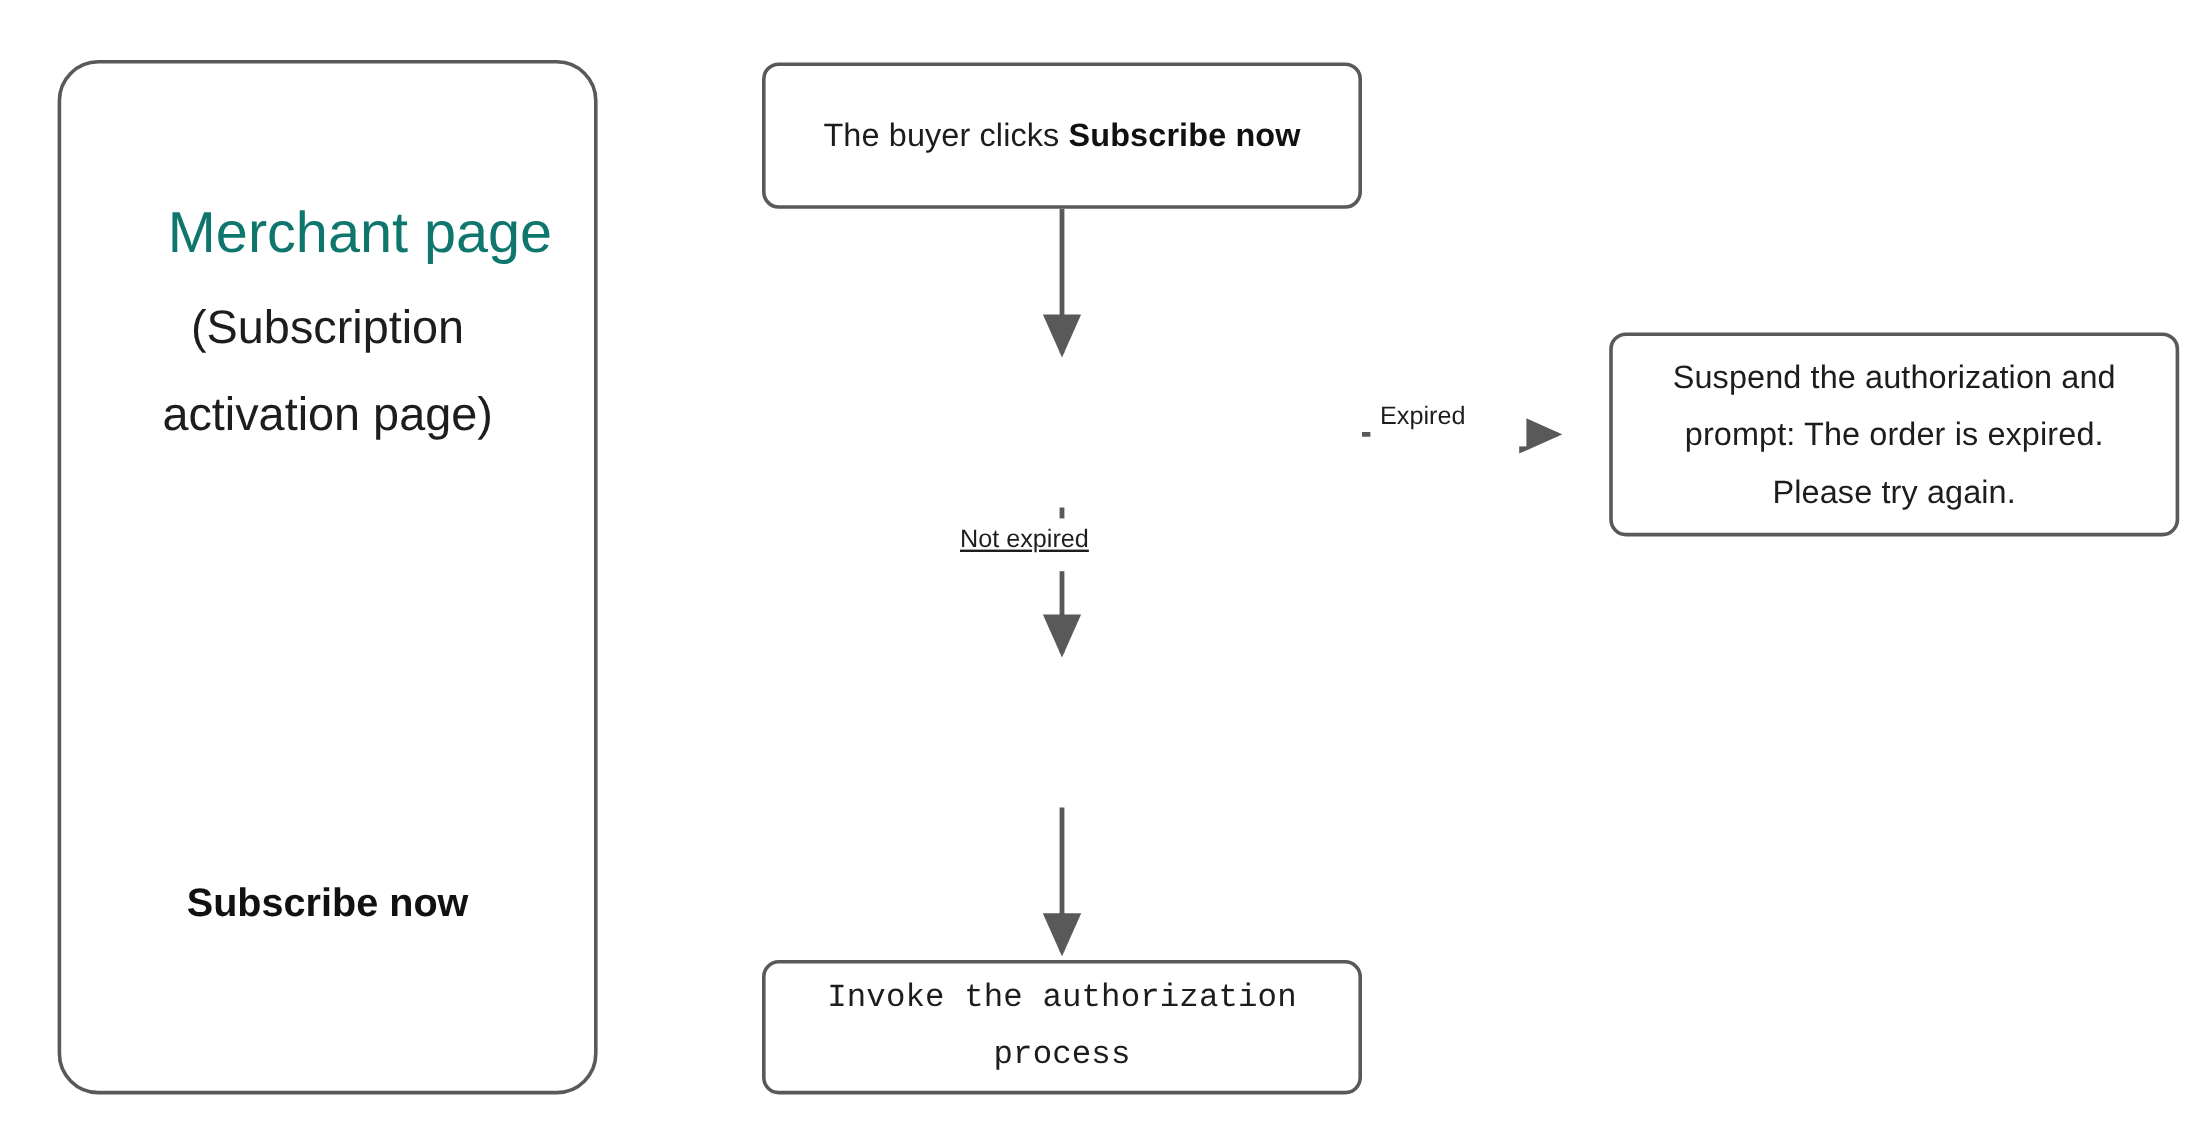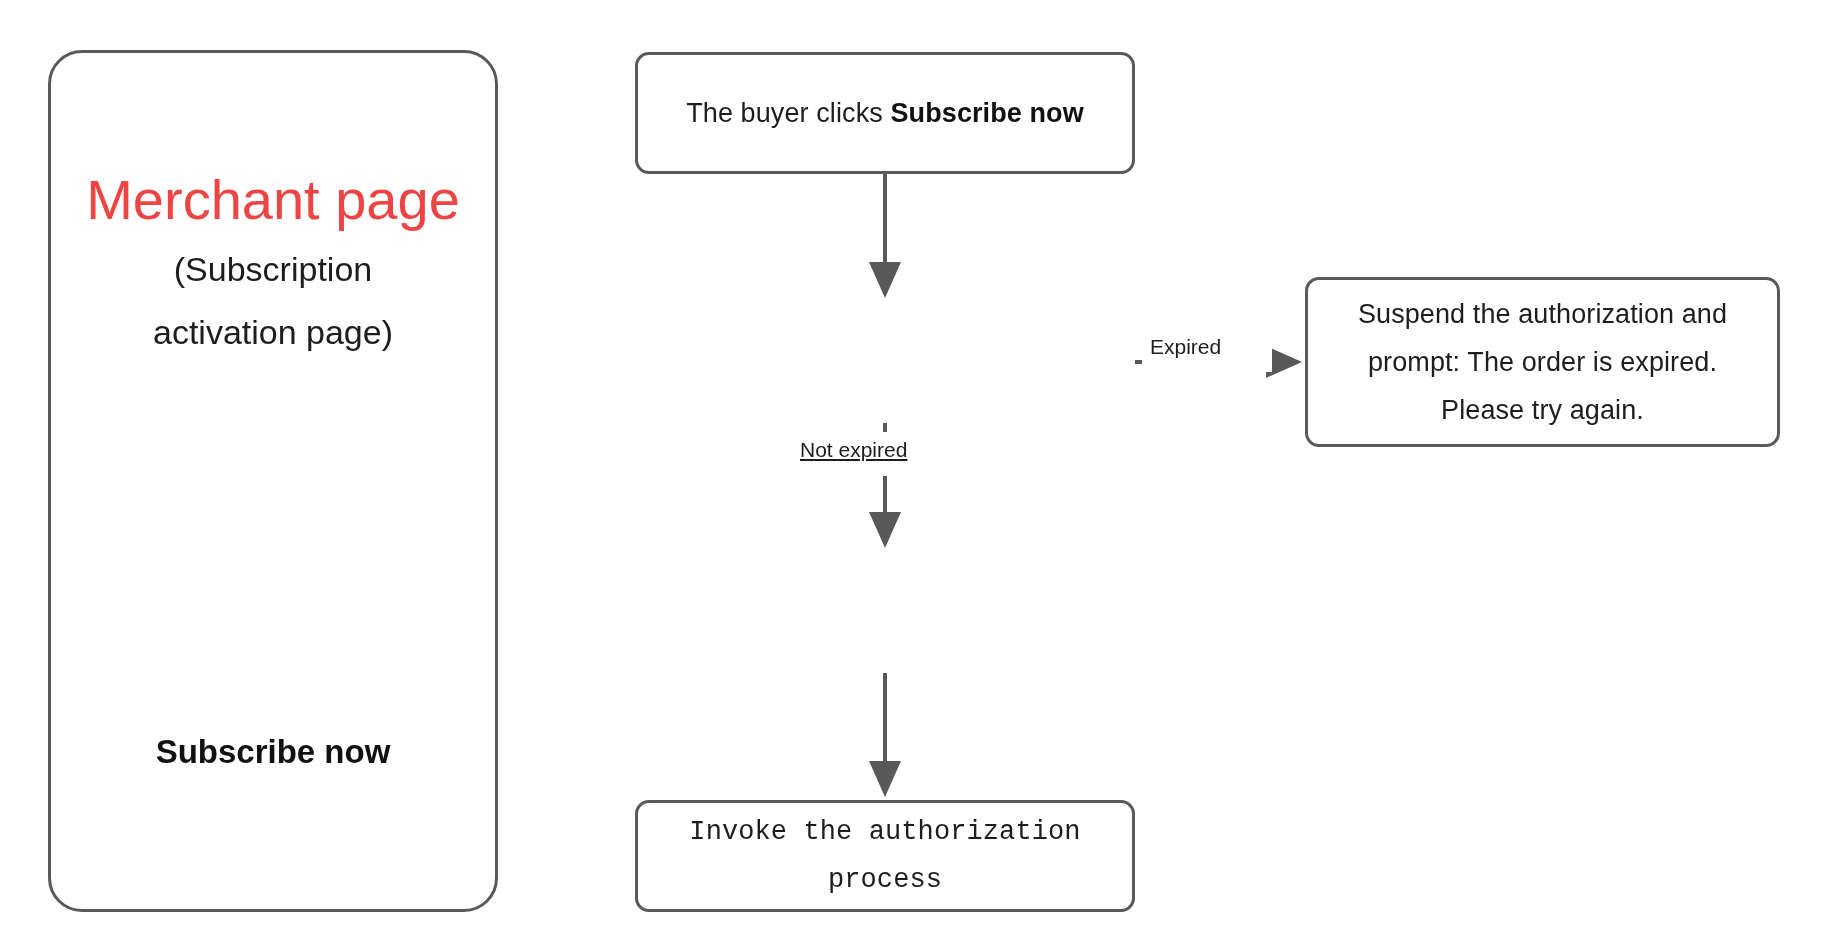--- a/index.html
+++ b/index.html
@@ -55,52 +55,53 @@
     background: #ffffff;
     border: 3px solid #595959;
     border-radius: 34px;
   }
   #merchant-title {
     position: absolute;
     left: 0;
     top: 112px;
     width: 100%;
     text-align: center;
-    font-size: 56px;
-    color: #ef4444;
+    font-size: 48px;
+    color: #0f766e;
     line-height: 1.25;
+    padding-left: 27px;
   }
   #merchant-subtitle {
     position: absolute;
     left: 0;
     top: 185px;
     width: 100%;
     text-align: center;
-    font-size: 34px;
+    font-size: 39px;
     color: #1d1d1d;
     line-height: 1.85;
   }
   #merchant-subtitle .line { display: block; }
   #merchant-cta {
     position: absolute;
     left: 0;
     top: 680px;
     width: 100%;
     text-align: center;
     font-size: 33px;
     font-weight: bold;
     color: #111111;
   }
 
   
   #node-click      { left: 635px;  top: 52px;  width: 500px;  height: 122px; }
   #node-determine  { left: 635px;  top: 301px; width: 500px;  height: 122px; }
   #node-send       { left: 635px;  top: 551px; width: 500px;  height: 122px; }
   #node-invoke     { left: 635px;  top: 800px; width: 500px;  height: 112px; font-family: Liberation Mono, monospace; }
-  #node-suspend    { left: 1305px; top: 277px; width: 475px;  height: 170px; }
+  #node-suspend    { left: 1341px; top: 277px; width: 475px;  height: 170px; }
 
   
   .edge-label {
     position: absolute;
     font-size: 21px;
     color: #1d1d1d;
     white-space: nowrap;
   }
   #label-expired     { left: 1150px; top: 335px; }
   #label-not-expired { left: 800px;  top: 438px; text-decoration: underline; }

